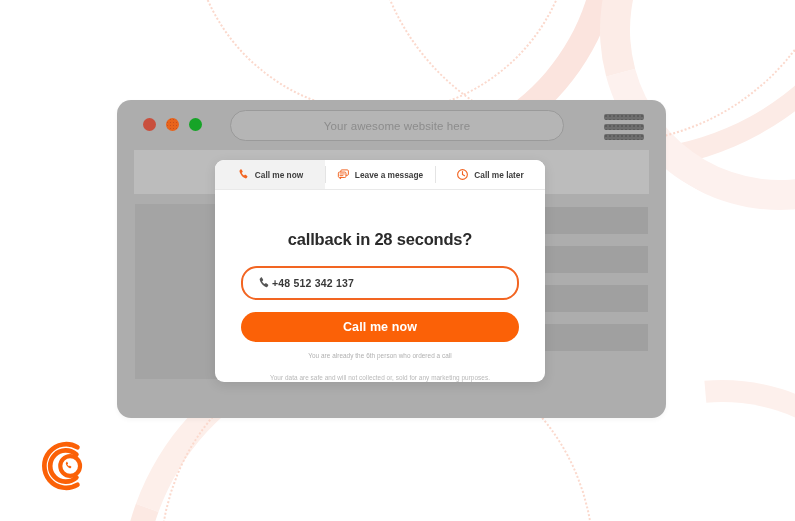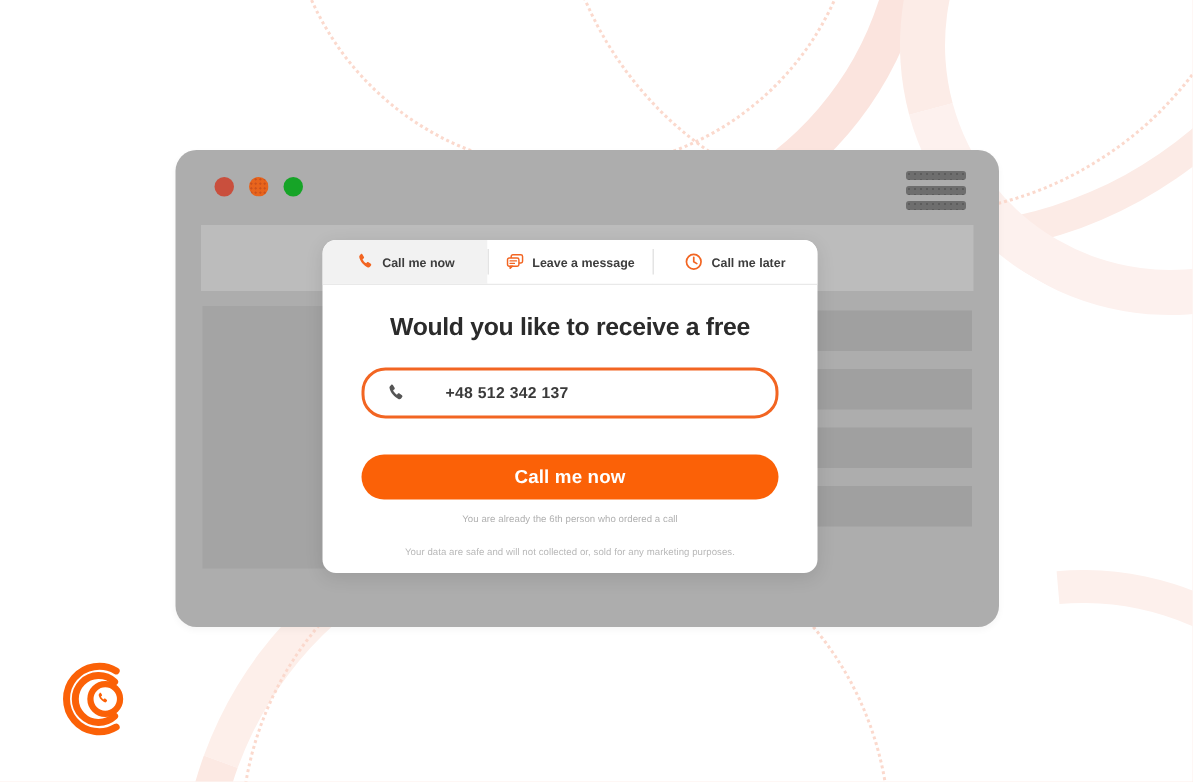--- a/index.html
+++ b/index.html
@@ -74,21 +74,21 @@
   }
   .tab-ico{width:13px;height:13px;display:block;flex:0 0 13px;}
 
   #widget-body{padding:18px 22px 0;text-align:center;}
   #headline{
     font-size:16.5px;font-weight:bold;color:#2b2b2b;line-height:1.28;
     letter-spacing:-.2px;margin:0 0 16px;
   }
   #phone-field{
     height:30px;border:2px solid #f26522;border-radius:16px;
-    display:flex;align-items:center;padding:0 14px;gap:26px;margin:0 4px 24px;
+    display:flex;align-items:center;padding:0 14px;gap:1px;margin:0 4px 12px;
     background:#fff;
   }
   #phone-value{font-size:10.5px;font-weight:bold;color:#3a3a3a;letter-spacing:.2px;}
   #cta{
     height:30px;background:#fb6107;border:none;border-radius:16px;
     color:#ffffff;font-size:12.5px;font-weight:bold;width:calc(100% - 8px);
     margin:0 4px;cursor:pointer;font-family:"Liberation Sans", sans-serif;
     letter-spacing:.1px;
   }
   #social-proof{font-size:6.4px;color:#b0b0b0;margin-top:10px;letter-spacing:.05px;}
@@ -116,20 +116,23 @@
 
 <div id="browser">
 
   <div id="browser-chrome">
     <div id="traffic">
       <span class="dot dot-red"></span>
       <span class="dot dot-amber"></span>
       <span class="dot dot-green"></span>
     </div>
 
+    <div id="url-bar">
+      <span id="url-text">Your awesome website here</span>
+    </div>
 
     <div id="hamburger">
       <span class="hb-bar"></span>
       <span class="hb-bar"></span>
       <span class="hb-bar"></span>
     </div>
   </div>
 
   <div id="page-area">
     <div id="site-nav"></div>
@@ -171,21 +174,22 @@
         <circle cx="12" cy="12" r="9" fill="none" stroke="#f26522" stroke-width="2.1"></circle>
         <path d="M12 6.6V12l3.8 2.3" fill="none" stroke="#f26522" stroke-width="2.1" stroke-linecap="round"></path>
       </svg>
       <span>Call me later</span>
     </div>
   </div>
 
   <div id="widget-body">
 
     <h1 id="headline">
-      <span>Would you like to receive a free</span><br>
+      <br>
+      <span>callback in 28 seconds?</span>
     </h1>
 
     <div id="phone-field">
       <svg width="14" height="14" viewBox="0 0 24 24">
         <path fill="#555555" d="M6.6 2.5c.7-.4 1.6-.2 2 .5l1.8 3c.4.7.2 1.6-.5 2l-1.2.8c.5 1.6 2.4 3.9 4.3 5.1l1-1.1c.5-.6 1.4-.7 2-.2l2.8 2c.6.5.8 1.4.3 2l-1.3 1.7c-.6.8-1.7 1.1-2.6.7-2.3-.9-4.8-2.9-6.8-5.2C6.4 11.3 5 8.6 4.6 6.2c-.2-1 .3-2 1.1-2.5z"></path>
       </svg>
       <span id="phone-value">+48 512 342 137</span>
     </div>
 
     <button id="cta">Call me now</button>

